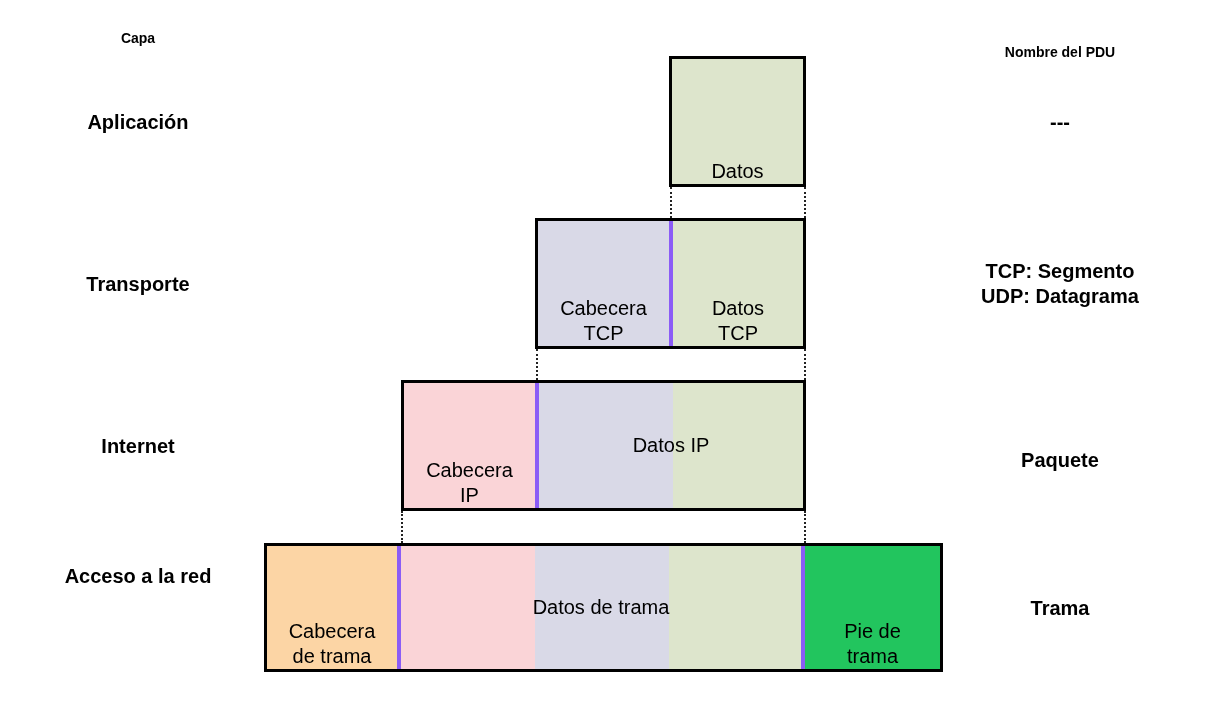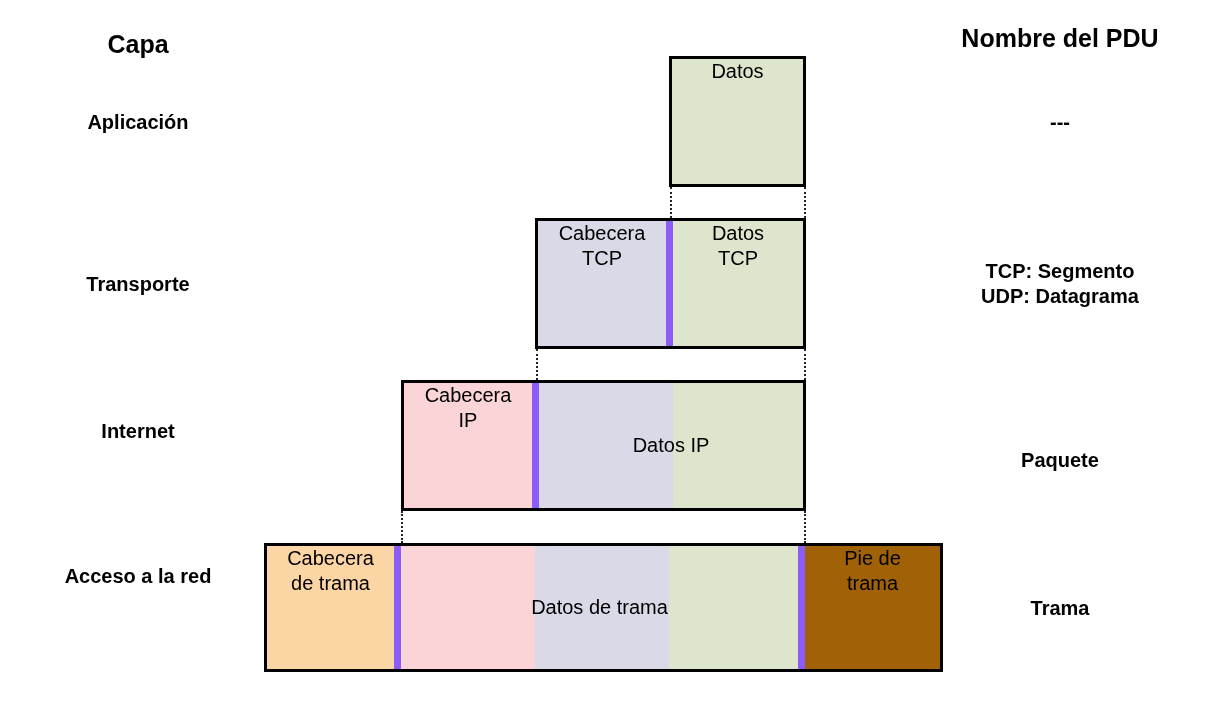--- a/index.html
+++ b/index.html
@@ -13,21 +13,21 @@
     position: relative;
     font-family: "Liberation Sans", sans-serif;
     color: #000000;
     overflow: hidden;
   }
 
   .abs { position: absolute; }
 
   
   .col-head {
-    font-size: 25px;
+    font-size: 14px;
     font-weight: bold;
     text-align: center;
     white-space: nowrap;
   }
 
   
   .side-label {
     font-size: 20px;
     text-align: center;
     white-space: nowrap;
@@ -39,28 +39,28 @@
   .pdu-row {
     position: absolute;
     box-sizing: border-box;
     border: 3px solid #000000;
     display: flex;
   }
   .cell {
     position: relative;
     box-sizing: border-box;
     display: flex;
-    align-items: flex-start;
+    align-items: flex-end;
     justify-content: center;
     text-align: center;
     font-size: 20px;
     line-height: 25px;
     overflow: hidden;
   }
-  .cell.divider-right { border-right: 7px solid #8b5cf6; }
+  .cell.divider-right { border-right: 4px solid #8b5cf6; }
 
   
   .span-label {
     position: absolute;
     top: 0; left: 0; right: 0; bottom: 0;
     display: flex;
     align-items: center;
     justify-content: center;
     text-align: center;
     font-size: 20px;
@@ -73,27 +73,27 @@
     position: absolute;
     width: 0px;
     border-left: 2px dotted #222222;
   }
 </style>
 </head>
 <body>
 
 <div class="abs col-head" style="left:40px; top:30px; width:196px;">Capa</div>
 
-<div class="abs col-head" style="left:930px; top:24px; width:260px;">Nombre del PDU</div>
+<div class="abs col-head" style="left:930px; top:44px; width:260px;">Nombre del PDU</div>
 
 <div class="abs side-label" style="left:40px; top:110px; width:196px;">Aplicación</div>
 
 <div class="abs side-label" style="left:40px; top:272px; width:196px;">Transporte</div>
 
-<div class="abs side-label" style="left:40px; top:419px; width:196px;">Internet</div>
+<div class="abs side-label" style="left:40px; top:434px; width:196px;">Internet</div>
 
 <div class="abs side-label" style="left:28px; top:564px; width:220px;">Acceso a la red</div>
 
 <div class="abs side-label" style="left:930px; top:110px; width:260px;">---</div>
 
 <div class="abs side-label" style="left:930px; top:259px; width:260px;">
   <div>TCP: Segmento</div>
   <div>UDP: Datagrama</div>
 </div>
 
@@ -151,19 +151,19 @@
       <div>Cabecera</div>
       <div>de trama</div>
     </div>
   </div>
   <div class="cell divider-right" style="width:404px; padding:0;">
     <div class="abs" style="left:0; top:0; bottom:0; width:134px; background:#fad4d7;"></div>
     <div class="abs" style="left:134px; top:0; bottom:0; width:134px; background:#d9d9e7;"></div>
     <div class="abs" style="left:268px; top:0; bottom:0; right:0; background:#dde5cc;"></div>
     <span class="span-label">Datos de trama</span>
   </div>
-  <div class="cell" style="flex:1 1 auto; background:#a16207;">
+  <div class="cell" style="flex:1 1 auto; background:#22c55e;">
     <div>
       <div>Pie de</div>
       <div>trama</div>
     </div>
   </div>
 </div>
 
 </body></html>

